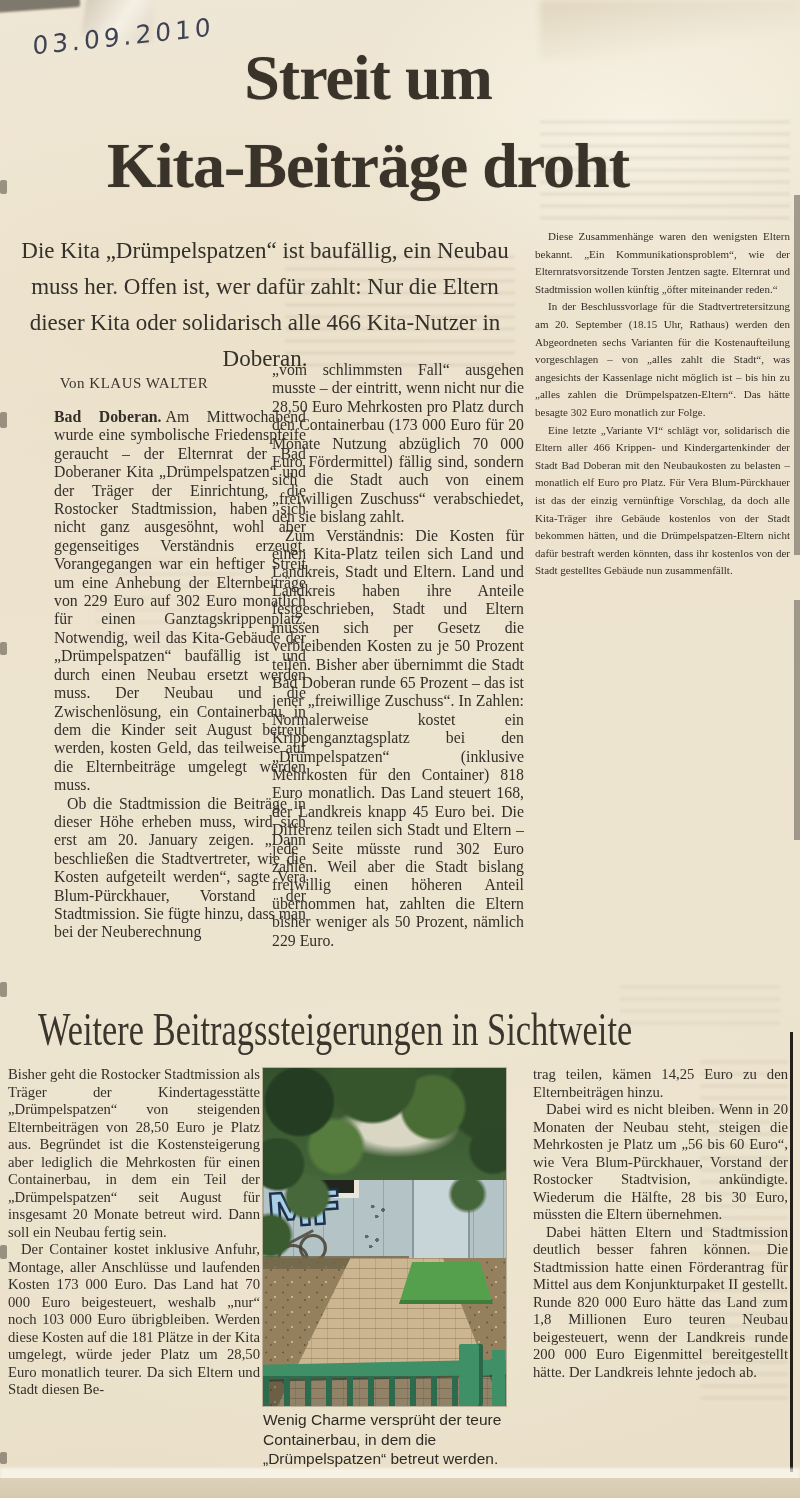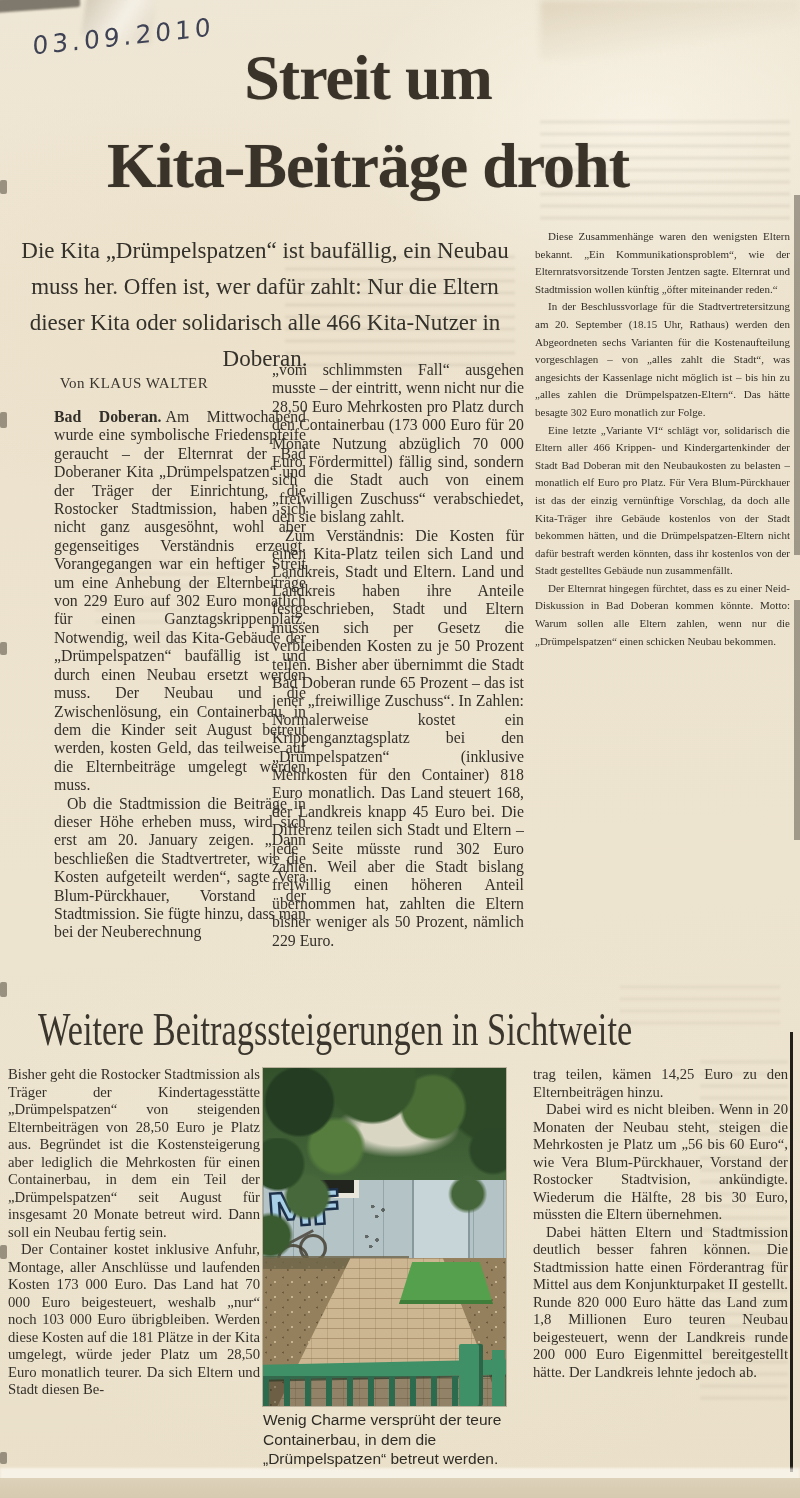--- a/index.html
+++ b/index.html
@@ -130,21 +130,20 @@
 
   <div class="col c-top" style="left:272px;top:361px;width:252px;height:608px;">
     <p>„vom schlimmsten Fall“ ausgehen musste – der eintritt, wenn nicht nur die 28,50 Euro Mehrkosten pro Platz durch den Containerbau (173 000 Euro für 20 Monate Nutzung abzüglich 70 000 Euro Fördermittel) fällig sind, sondern sich die Stadt auch von einem „freiwilligen Zuschuss“ verabschiedet, den sie bislang zahlt.</p>
     <p class="ind">Zum Verständnis: Die Kosten für einen Kita-Platz teilen sich Land und Landkreis, Stadt und Eltern. Land und Landkreis haben ihre Anteile festgeschrieben, Stadt und Eltern müssen sich per Gesetz die verbleibenden Kosten zu je 50 Prozent teilen. Bisher aber übernimmt die Stadt Bad Doberan runde 65 Prozent – das ist jener „freiwillige Zuschuss“. In Zahlen: Normalerweise kostet ein Krippenganztagsplatz bei den „Drümpelspatzen“ (inklusive Mehrkosten für den Container) 818 Euro monatlich. Das Land steuert 168, der Landkreis knapp 45 Euro bei. Die Differenz teilen sich Stadt und Eltern – jede Seite müsste rund 302 Euro zahlen. Weil aber die Stadt bislang freiwillig einen höheren Anteil übernommen hat, zahlten die Eltern bisher weniger als 50 Prozent, nämlich 229 Euro.</p>
   </div>
 
   <div class="col c-right" style="left:535px;top:228px;width:255px;height:764px;">
     <p class="ind">Diese Zusammenhänge waren den wenigsten Eltern bekannt. „Ein Kommunikationsproblem“, wie der Elternratsvorsitzende Torsten Jentzen sagte. Elternrat und Stadtmission wollen künftig „öfter miteinander reden.“</p>
     <p class="ind">In der Beschlussvorlage für die Stadtvertretersitzung am 20. September (18.15 Uhr, Rathaus) werden den Abgeordneten sechs Varianten für die Kostenaufteilung vorgeschlagen – von „alles zahlt die Stadt“, was angesichts der Kassenlage nicht möglich ist – bis hin zu „alles zahlen die Drümpelspatzen-Eltern“. Das hätte besagte 302 Euro monatlich zur Folge.</p>
     <p class="ind">Eine letzte „Variante VI“ schlägt vor, solidarisch die Eltern aller 466 Krippen- und Kindergartenkinder der Stadt Bad Doberan mit den Neubaukosten zu belasten – monatlich elf Euro pro Platz. Für Vera Blum-Pürckhauer ist das der einzig vernünftige Vorschlag, da doch alle Kita-Träger ihre Gebäude kostenlos von der Stadt bekommen hätten, und die Drümpelspatzen-Eltern nicht dafür bestraft werden könnten, dass ihr kostenlos von der Stadt gestelltes Gebäude nun zusammenfällt.</p>
-    <p class="ind">Der Elternrat hingegen fürchtet, dass es zu einer Neid-Diskussion in Bad Doberan kommen könnte. Motto: Warum sollen alle Eltern zahlen, wenn nur die „Drümpelspatzen“ einen schicken Neubau bekommen.</p>
   </div>
 
   <div class="headline2">Weitere Beitragssteigerungen in Sichtweite</div>
 
   <div class="col c-low" style="left:8px;top:1066px;width:252px;height:398px;">
     <p>Bisher geht die Rostocker Stadtmission als Träger der Kindertagesstätte „Drümpelspatzen“ von steigenden Elternbeiträgen von 28,50 Euro je Platz aus. Begründet ist die Kostensteigerung aber lediglich die Mehrkosten für einen Containerbau, in dem ein Teil der „Drümpelspatzen“ seit August für insgesamt 20 Monate betreut wird. Dann soll ein Neubau fertig sein.</p>
     <p class="ind">Der Container kostet inklusive Anfuhr, Montage, aller Anschlüsse und laufenden Kosten 173 000 Euro. Das Land hat 70 000 Euro beigesteuert, weshalb „nur“ noch 103 000 Euro übrigbleiben. Werden diese Kosten auf die 181 Plätze in der Kita umgelegt, würde jeder Platz um 28,50 Euro monatlich teurer. Da sich Eltern und Stadt diesen Be-</p>
   </div>
 
   <div class="col c-low" style="left:533px;top:1066px;width:255px;height:398px;">

